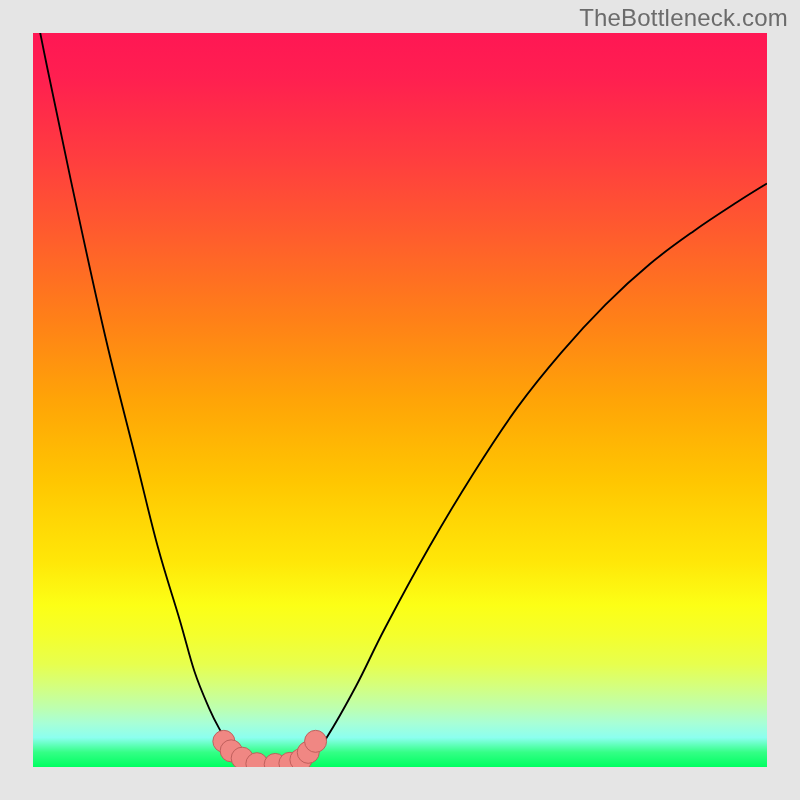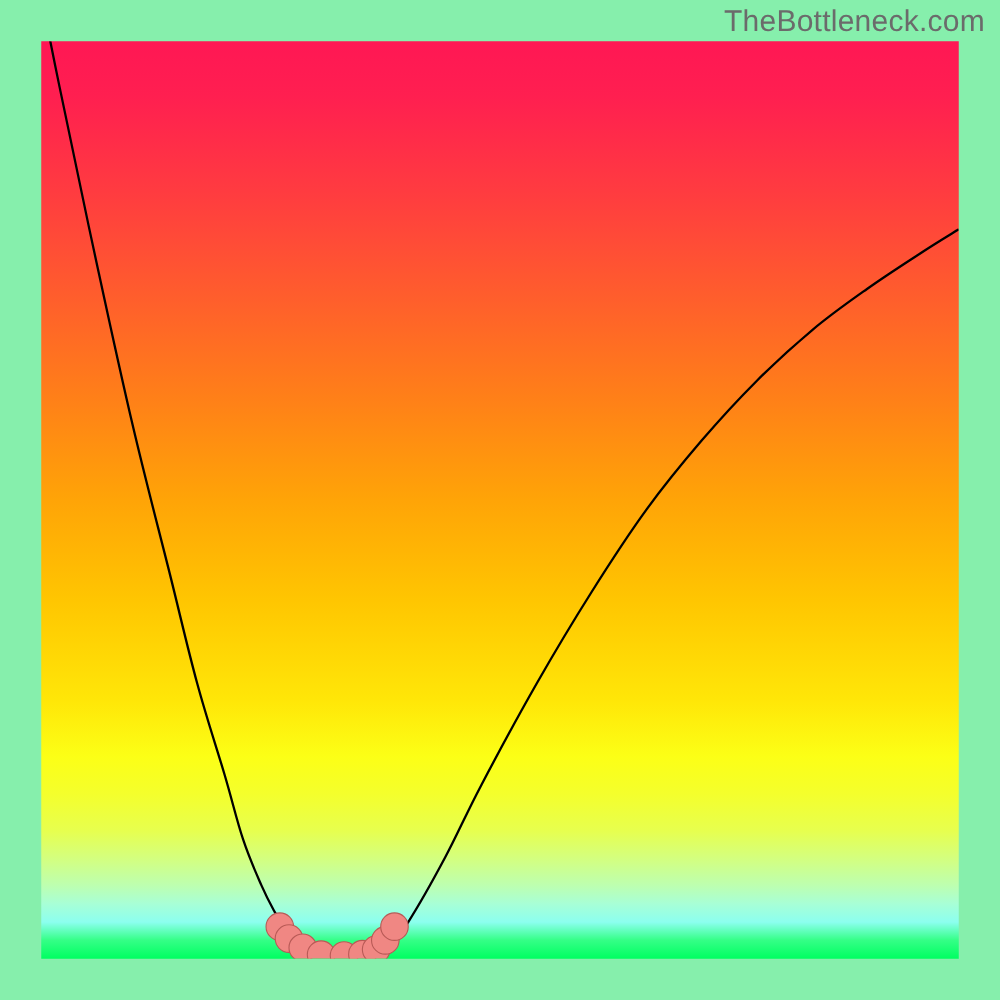--- a/index.html
+++ b/index.html
@@ -10,21 +10,21 @@
     overflow: hidden;
     background: #000;
     font-family: Arial, Helvetica, sans-serif;
   }
   .frame {
     position: absolute;
     left: 0;
     top: 0;
     width: 800px;
     height: 800px;
-    background: #86efac;
+    background: #e5e5e5;
   }
   .plot {
     position: absolute;
     left: 33px;
     top: 33px;
     width: 734px;
     height: 734px;
     
     background: linear-gradient(to bottom,
       #ff1754 0%,

